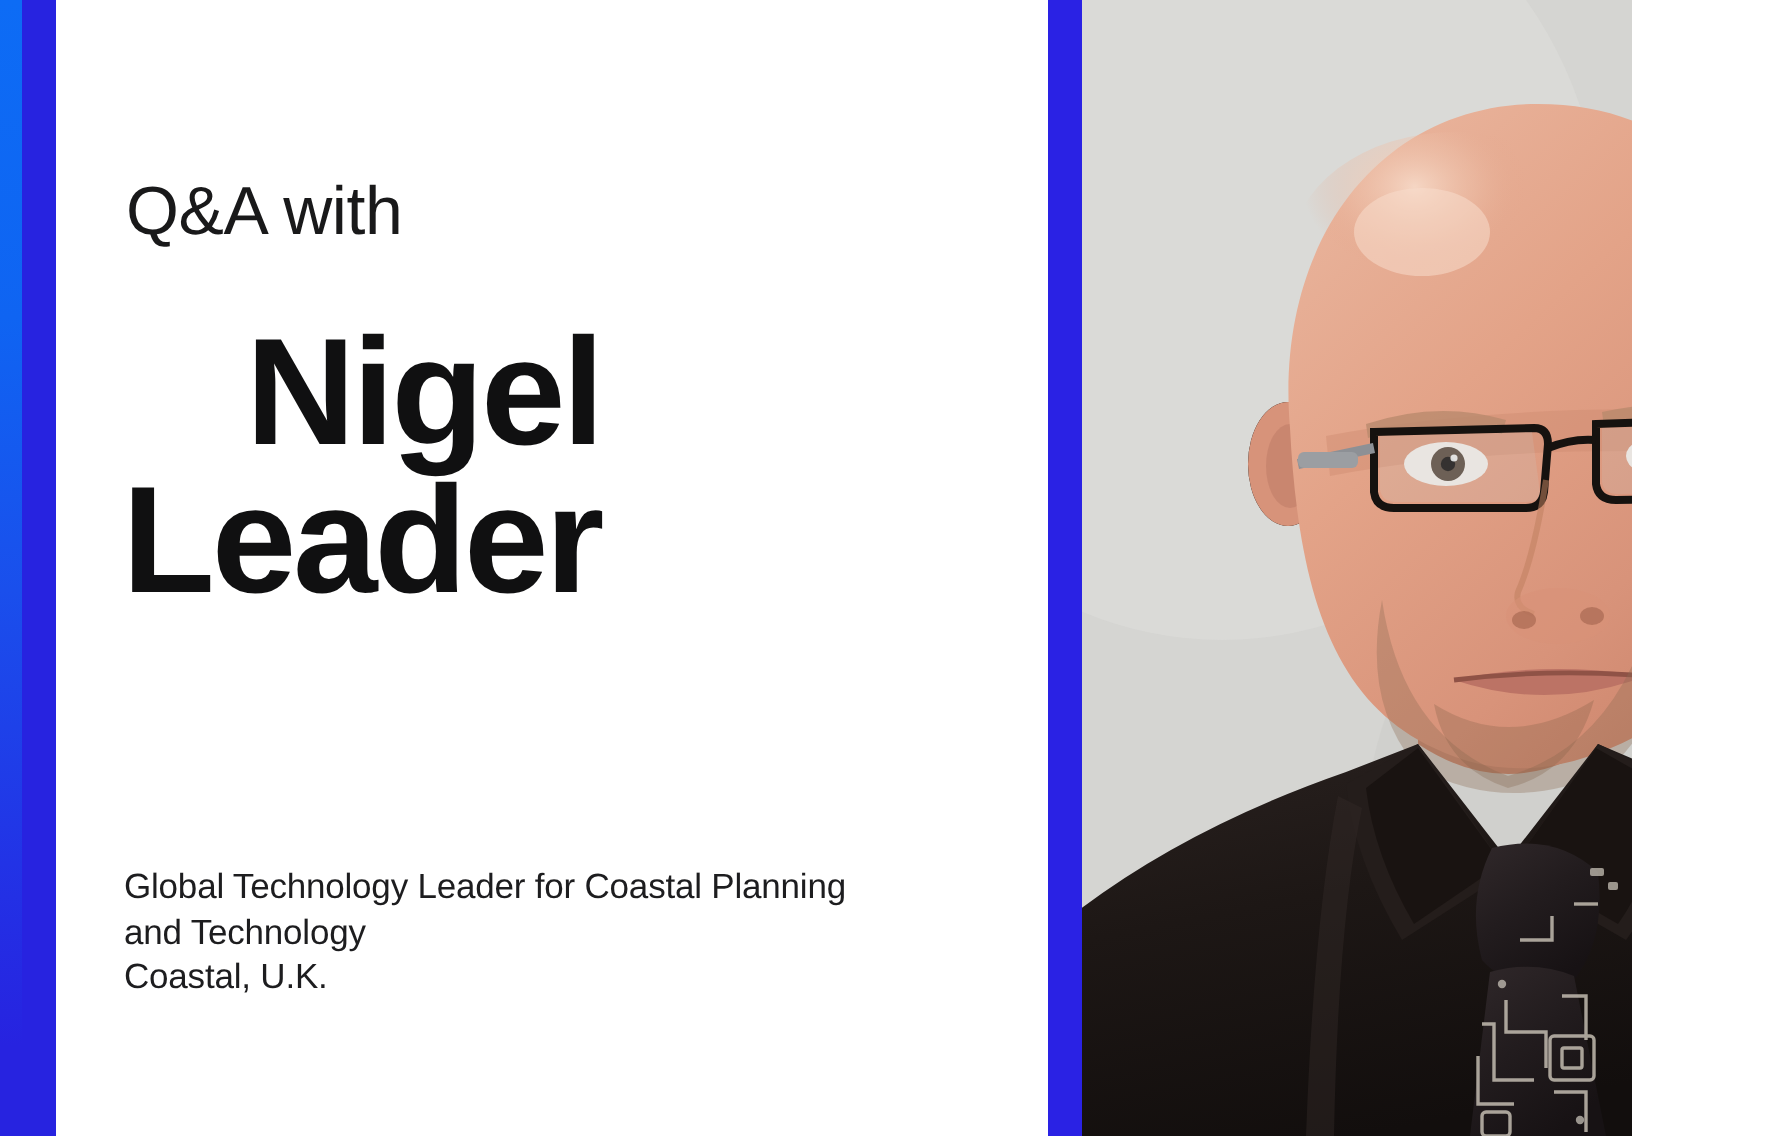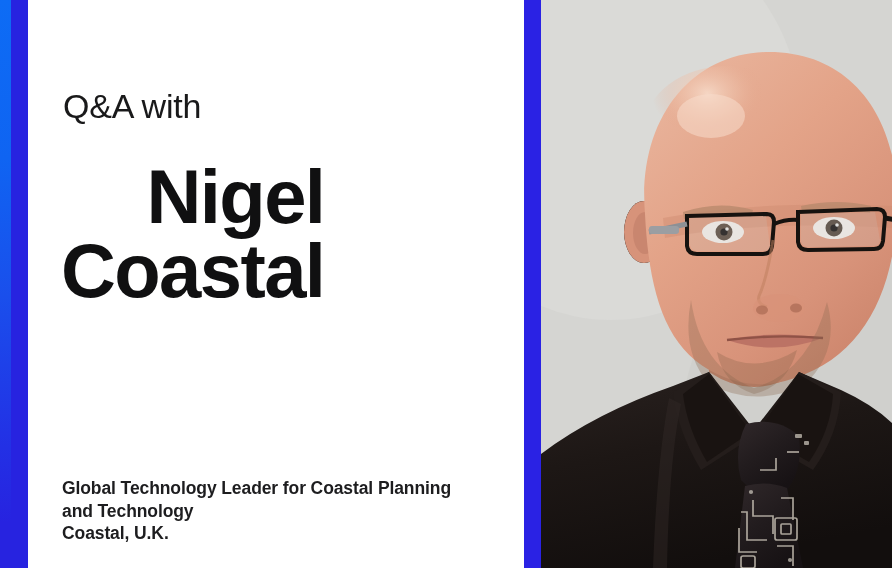--- a/index.html
+++ b/index.html
@@ -7,21 +7,21 @@
     margin: 0;
     padding: 0;
     background: #ffffff;
   }
   body {
     font-family: "Liberation Sans", "DejaVu Sans", sans-serif;
   }
 
   .slide {
     position: relative;
-    width: 892px;
+    width: 816px;
     height: 568px;
     overflow: hidden;
     background: #f0abfc;
   }
 
   
   .accent-bars {
     position: absolute;
     left: 0;
     top: 0;
@@ -101,25 +101,24 @@
     display: block;
     white-space: nowrap;
   }
 
   .role {
     position: absolute;
     left: 34px;
     top: 432px;
     width: 430px;
     font-size: 17.5px;
-    font-weight: 700;
+    font-weight: 400;
     color: #1d1d1f;
     line-height: 1.29;
     letter-spacing: -0.1px;
-    margin-top: 45px;
   }
   .role-line {
     display: block;
     white-space: nowrap;
   }
 
   
   .photo {
     position: absolute;
     left: 541px;
@@ -155,21 +154,21 @@
     <div class="accent-bar-dark"></div>
     <div class="accent-bar-light"></div>
   </div>
 
   <div class="text-panel">
 
     <div class="kicker">Q&amp;A with</div>
 
     <div class="headline">
       <span class="headline-line">Nigel</span>
-      <span class="headline-line">Coastal</span>
+      <span class="headline-line">Leader</span>
     </div>
 
     <div class="role">
       <span class="role-line">Global Technology Leader for Coastal Planning</span>
       <span class="role-line">and Technology</span>
       <span class="role-line">Coastal, U.K.</span>
     </div>
 
   </div>
 

